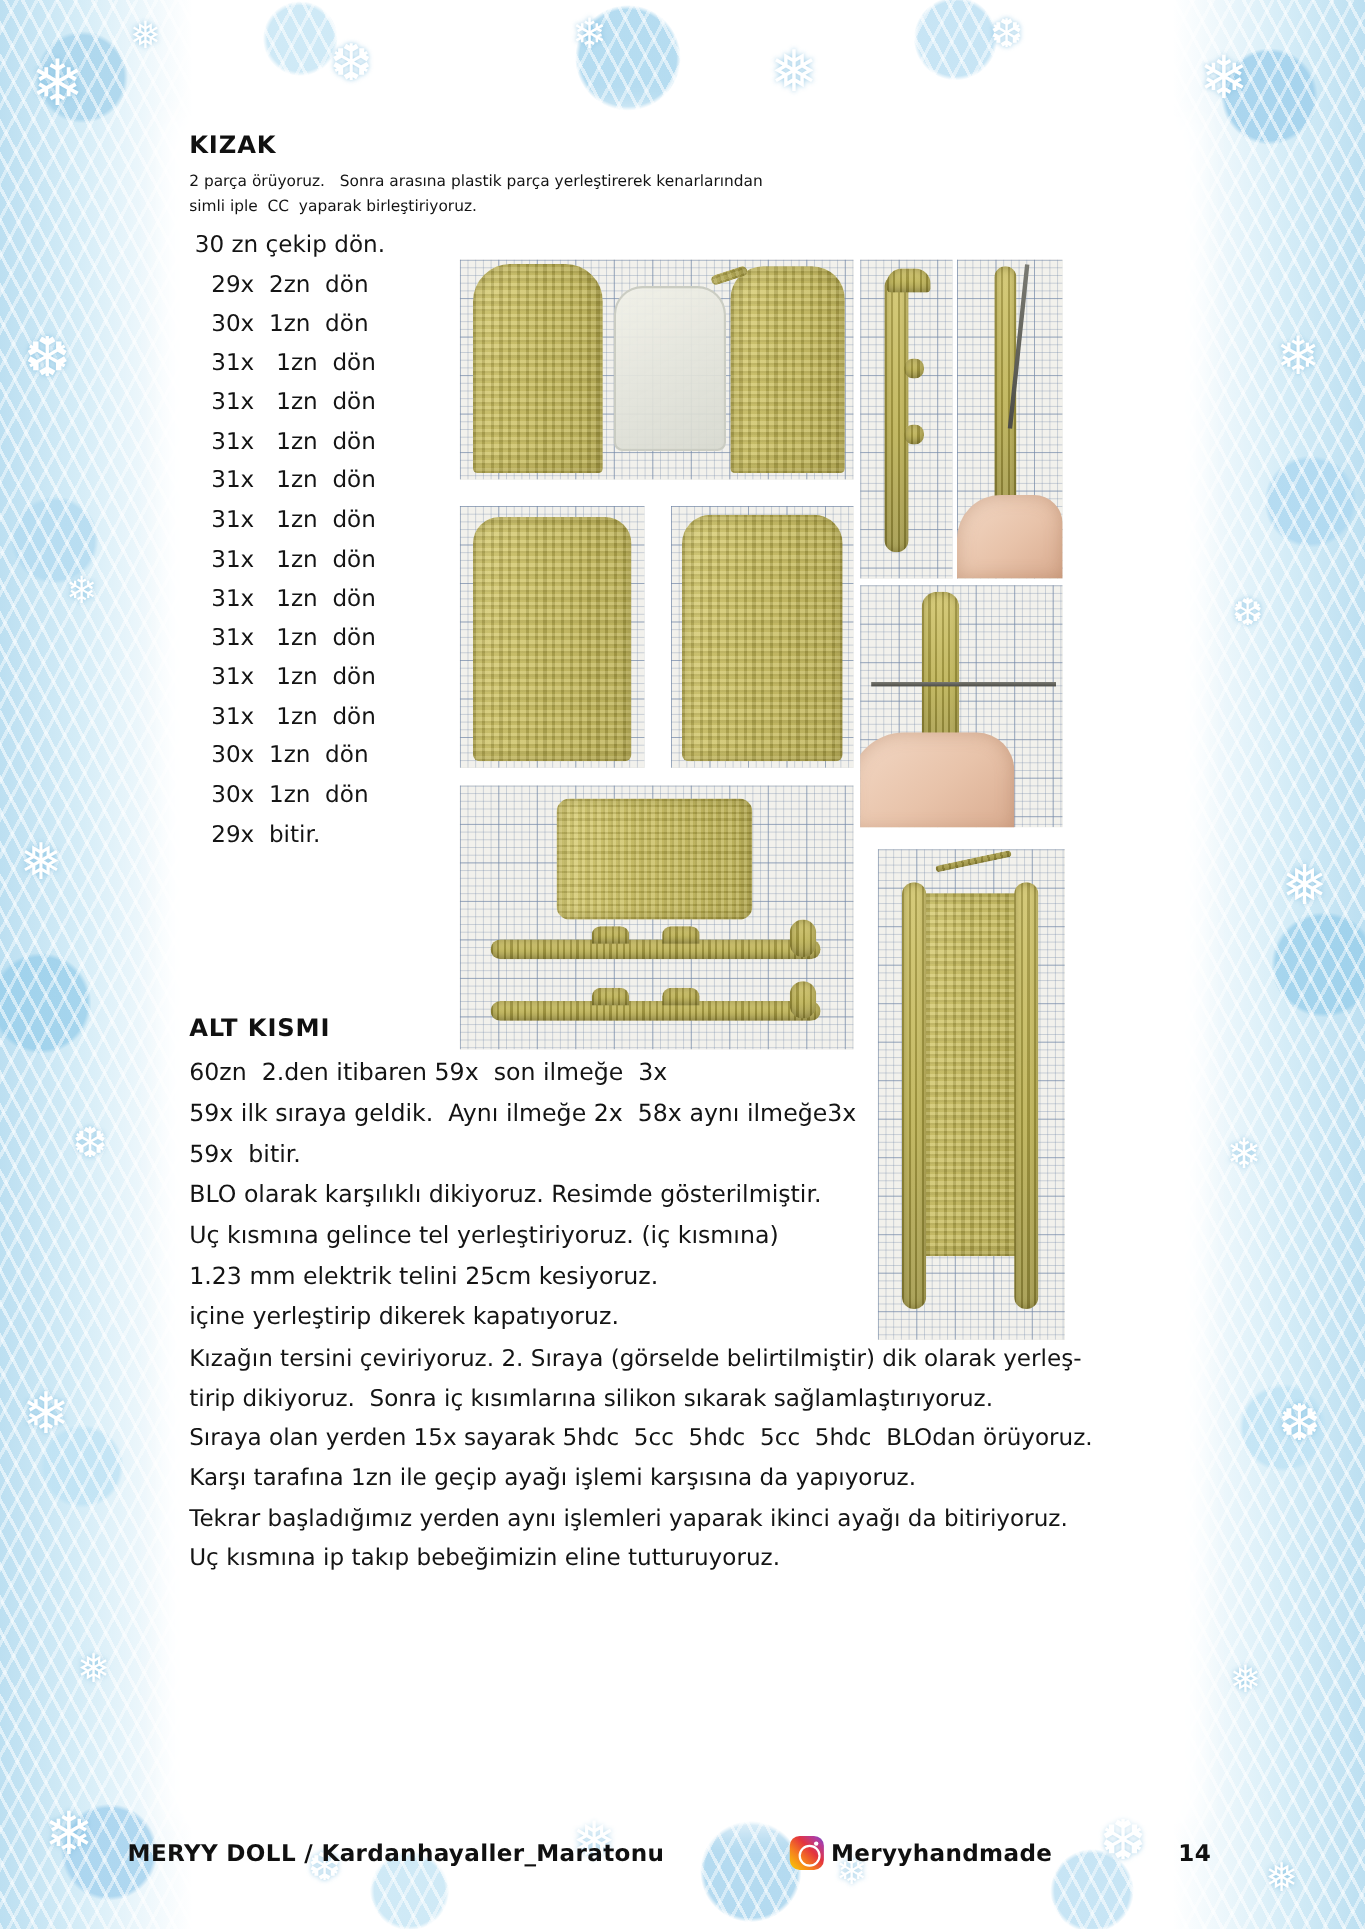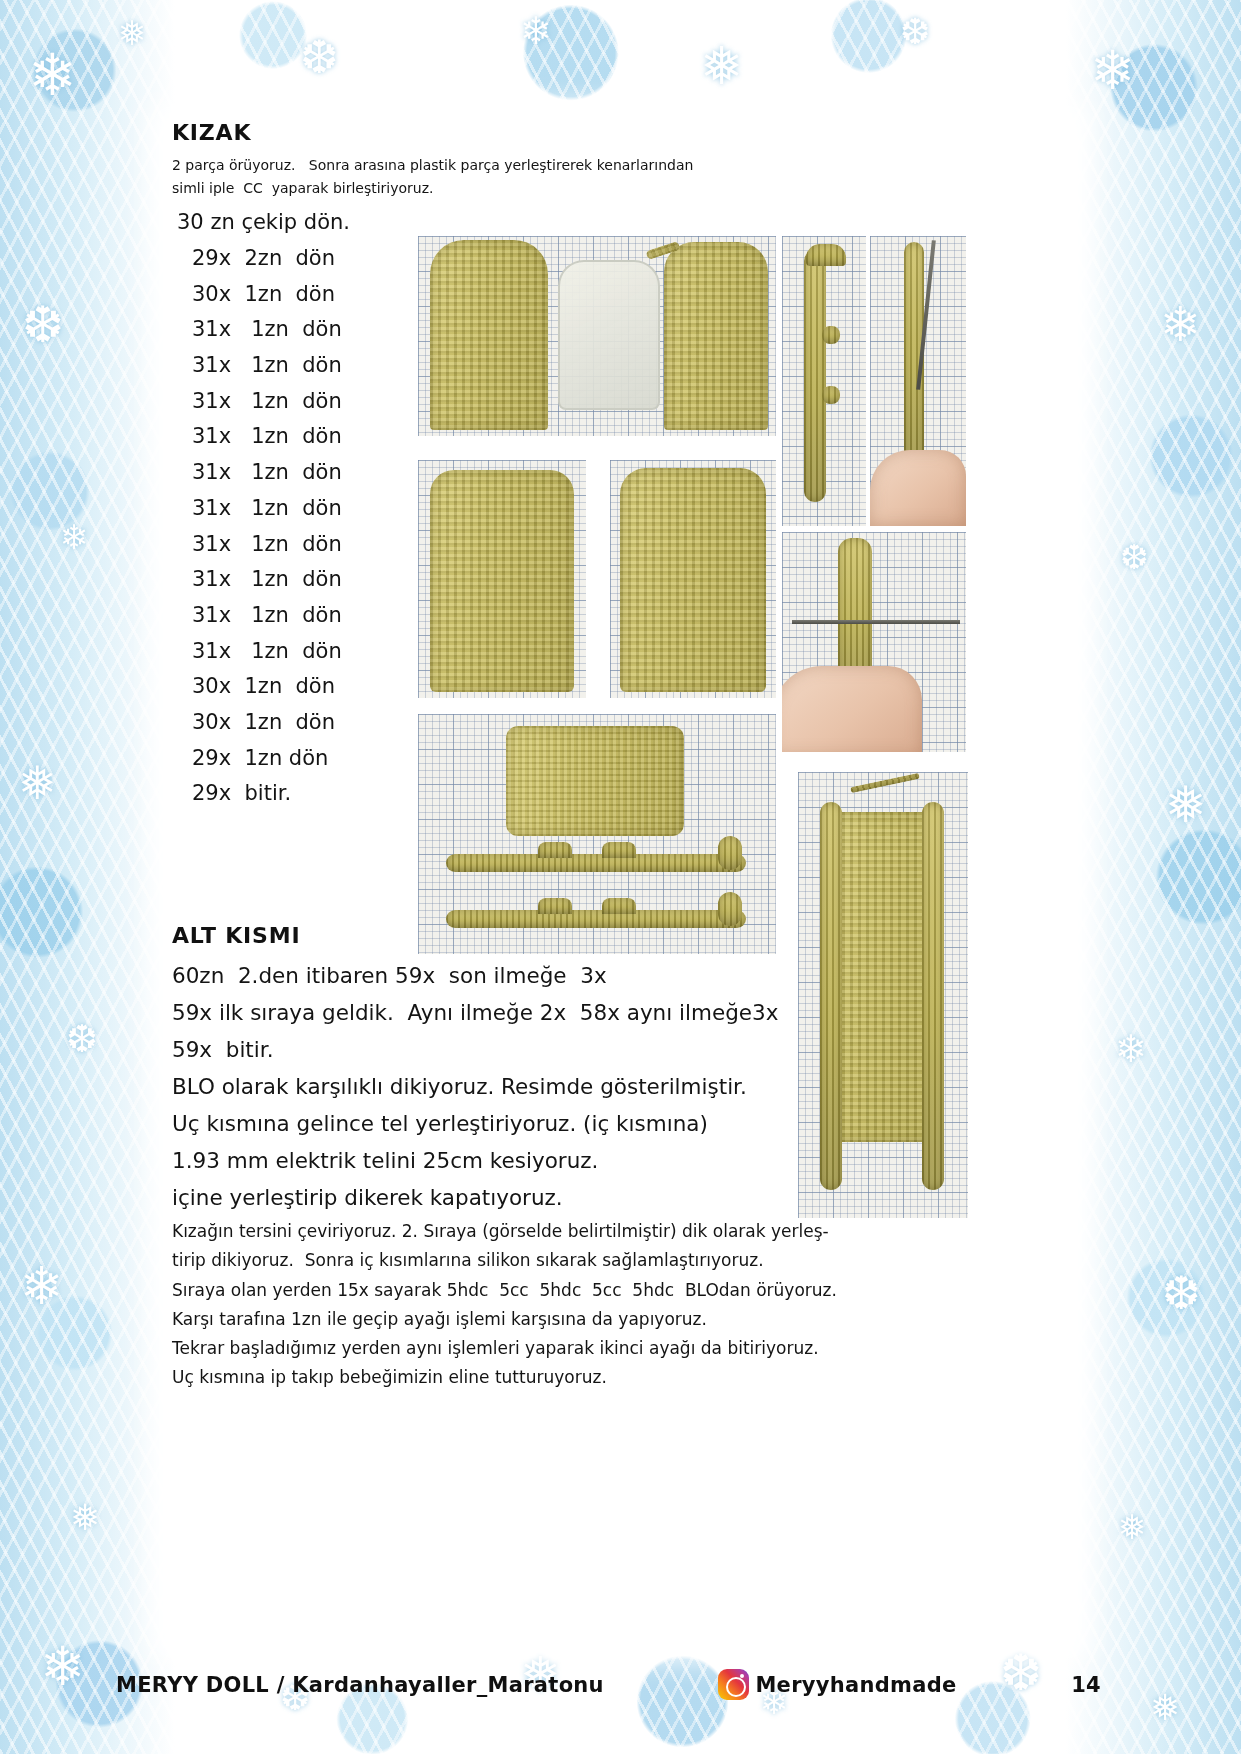--- a/index.html
+++ b/index.html
@@ -178,21 +178,21 @@
     margin-top: 8px;
   }
   #alt-section .section-title { margin-bottom: 10px; }
   .body-line {
     font-size: 21.5px;
     color: #141414;
     line-height: 1.72;
     white-space: pre;
     font-family: "DejaVu Sans", sans-serif;
   }
-  .body-line.wide { font-size: 17px; }
+  .body-line.wide { font-size: 21px; }
 
   
   #footer {
     position: absolute;
     left: 100px;
     right: 100px;
     bottom: 54px;
     display: flex;
     align-items: center;
     font-size: 21px;
@@ -284,34 +284,33 @@
         <div class="row-line indent">31x   1zn  dön</div>
         <div class="row-line indent">31x   1zn  dön</div>
         <div class="row-line indent">31x   1zn  dön</div>
         <div class="row-line indent">31x   1zn  dön</div>
         <div class="row-line indent">31x   1zn  dön</div>
         <div class="row-line indent">31x   1zn  dön</div>
         <div class="row-line indent">31x   1zn  dön</div>
         <div class="row-line indent">31x   1zn  dön</div>
         <div class="row-line indent">30x  1zn  dön</div>
         <div class="row-line indent">30x  1zn  dön</div>
-        <div class="row-line indent">29x  1zn dön</div>
         <div class="row-line indent">29x  bitir.</div>
       </div>
 
     </div>
 
     <div id="alt-section">
       <div class="section-title">ALT  KISMI</div>
       <div class="body-line">60zn  2.den itibaren 59x  son ilmeğe  3x</div>
       <div class="body-line">59x ilk sıraya geldik.  Aynı ilmeğe 2x  58x aynı ilmeğe3x</div>
       <div class="body-line">59x  bitir.</div>
       <div class="body-line">BLO olarak karşılıklı dikiyoruz. Resimde gösterilmiştir.</div>
       <div class="body-line">Uç kısmına gelince tel yerleştiriyoruz. (iç kısmına)</div>
-      <div class="body-line">1.93 mm elektrik telini 25cm kesiyoruz.</div>
+      <div class="body-line">1.23 mm elektrik telini 25cm kesiyoruz.</div>
       <div class="body-line">içine yerleştirip dikerek kapatıyoruz.</div>
       <div class="body-line wide">Kızağın tersini çeviriyoruz. 2. Sıraya (görselde belirtilmiştir) dik olarak yerleş-</div>
       <div class="body-line wide">tirip dikiyoruz.  Sonra iç kısımlarına silikon sıkarak sağlamlaştırıyoruz.</div>
       <div class="body-line wide">Sıraya olan yerden 15x sayarak 5hdc  5cc  5hdc  5cc  5hdc  BLOdan örüyoruz.</div>
       <div class="body-line wide">Karşı tarafına 1zn ile geçip ayağı işlemi karşısına da yapıyoruz.</div>
       <div class="body-line wide">Tekrar başladığımız yerden aynı işlemleri yaparak ikinci ayağı da bitiriyoruz.</div>
       <div class="body-line wide">Uç kısmına ip takıp bebeğimizin eline tutturuyoruz.</div>
     </div>
 
   </div>

